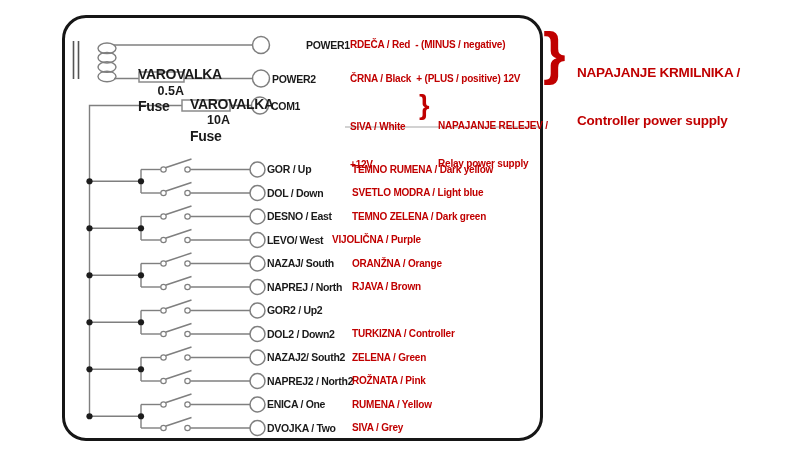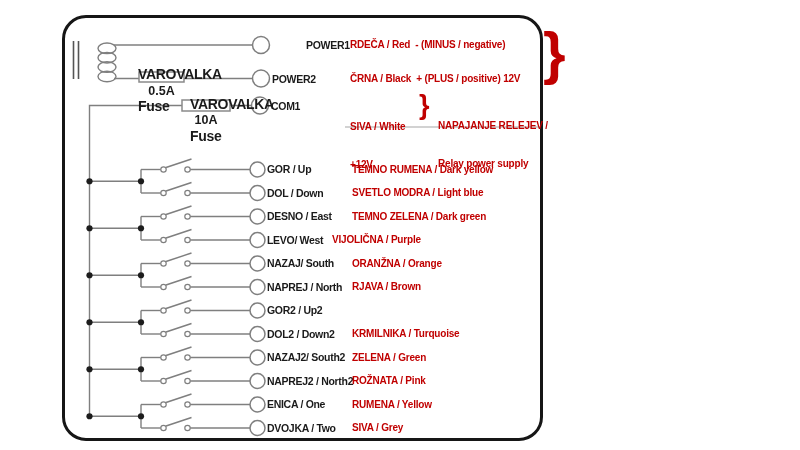--- a/index.html
+++ b/index.html
@@ -14,21 +14,21 @@
   .term{fill:#fff;stroke:var(--wire);stroke-width:1.5;}
   .sw{fill:#fff;stroke:var(--wire);stroke-width:1.2;}
   .dot{fill:#1c1c1c;stroke:none;}
   .fuse{fill:#fff;stroke:#8a8a8a;stroke-width:1.5;}
   .faint{stroke:#a8a8a8;stroke-width:1.5;opacity:.7;}
   .lbl{position:absolute;white-space:pre;color:var(--ink);font-weight:bold;}
   .black-lbl{font-size:10.5px;letter-spacing:-0.3px;line-height:12px;}
   .red-lbl{position:absolute;white-space:pre;color:var(--red);font-weight:bold;
            font-size:10px;letter-spacing:-0.2px;line-height:12.5px;}
   .fuse-lbl{font-size:14px;line-height:10.5px;letter-spacing:-0.3px;}
-  .rating{font-size:12.5px;text-align:center;letter-spacing:0;}
+  .rating{font-size:12.5px;text-align:right;letter-spacing:0;}
   .brace{position:absolute;color:var(--red);font-weight:bold;}
   .brace-big{font-size:58px;line-height:60px;}
   .brace-small{font-size:27px;line-height:29px;}
   .big-note{position:absolute;white-space:pre;color:var(--red);font-weight:bold;
             font-size:13.5px;line-height:16px;letter-spacing:-0.2px;}
 </style>
 </head>
 <body>
 
 <div class="stage" id="stage">
@@ -179,36 +179,40 @@
     <div>+12V</div>
   </div>
 
   <div class="brace brace-small" style="left:419px;top:91px;">}</div>
   <div class="red-lbl" style="left:438px;top:95px;">
     <div>NAPAJANJE RELEJEV /</div>
     <div>Relay power supply</div>
   </div>
 
   <div class="brace brace-big" style="left:543px;top:23px;">}</div>
+  <div class="big-note" style="left:577px;top:33px;">
+    <div>NAPAJANJE KRMILNIKA /</div>
+    <div>Controller power supply</div>
+  </div>
 
 <div class="lbl black-lbl" style="left: 267px; top: 163px;">GOR / Up</div>
     <div class="red-lbl" style="left: 352px; top: 163.5px;">TEMNO RUMENA / Dark yellow</div>
     <div class="lbl black-lbl" style="left: 267px; top: 186.5px;">DOL / Down</div>
     <div class="red-lbl" style="left: 352px; top: 187px;">SVETLO MODRA / Light blue</div>
     <div class="lbl black-lbl" style="left: 267px; top: 210px;">DESNO / East</div>
     <div class="red-lbl" style="left: 352px; top: 210.5px;">TEMNO ZELENA / Dark green</div>
     <div class="lbl black-lbl" style="left: 267px; top: 233.5px;">LEVO/ West</div>
     <div class="red-lbl" style="left: 332px; top: 234px;">VIJOLIČNA / Purple</div>
     <div class="lbl black-lbl" style="left: 267px; top: 257px;">NAZAJ/ South</div>
     <div class="red-lbl" style="left: 352px; top: 257.5px;">ORANŽNA / Orange</div>
     <div class="lbl black-lbl" style="left: 267px; top: 280.5px;">NAPREJ / North</div>
     <div class="red-lbl" style="left: 352px; top: 281px;">RJAVA / Brown</div>
     <div class="lbl black-lbl" style="left: 267px; top: 304px;">GOR2 / Up2</div>
     <div class="lbl black-lbl" style="left: 267px; top: 327.5px;">DOL2 / Down2</div>
-    <div class="red-lbl" style="left: 352px; top: 328px;">KRMILNIKA / Turquoise</div>
+    <div class="red-lbl" style="left: 352px; top: 328px;">TURKIZNA / Controller</div>
     <div class="lbl black-lbl" style="left: 267px; top: 351px;">NAZAJ2/ South2</div>
     <div class="red-lbl" style="left: 352px; top: 351.5px;">ZELENA / Green</div>
     <div class="lbl black-lbl" style="left: 267px; top: 374.5px;">NAPREJ2 / North2</div>
     <div class="red-lbl" style="left: 352px; top: 375px;">ROŽNATA / Pink</div>
     <div class="lbl black-lbl" style="left: 267px; top: 398px;">ENICA / One</div>
     <div class="red-lbl" style="left: 352px; top: 398.5px;">RUMENA / Yellow</div>
     <div class="lbl black-lbl" style="left: 267px; top: 421.5px;">DVOJKA / Two</div>
     <div class="red-lbl" style="left: 352px; top: 422px;">SIVA / Grey</div>
   </div>
 

